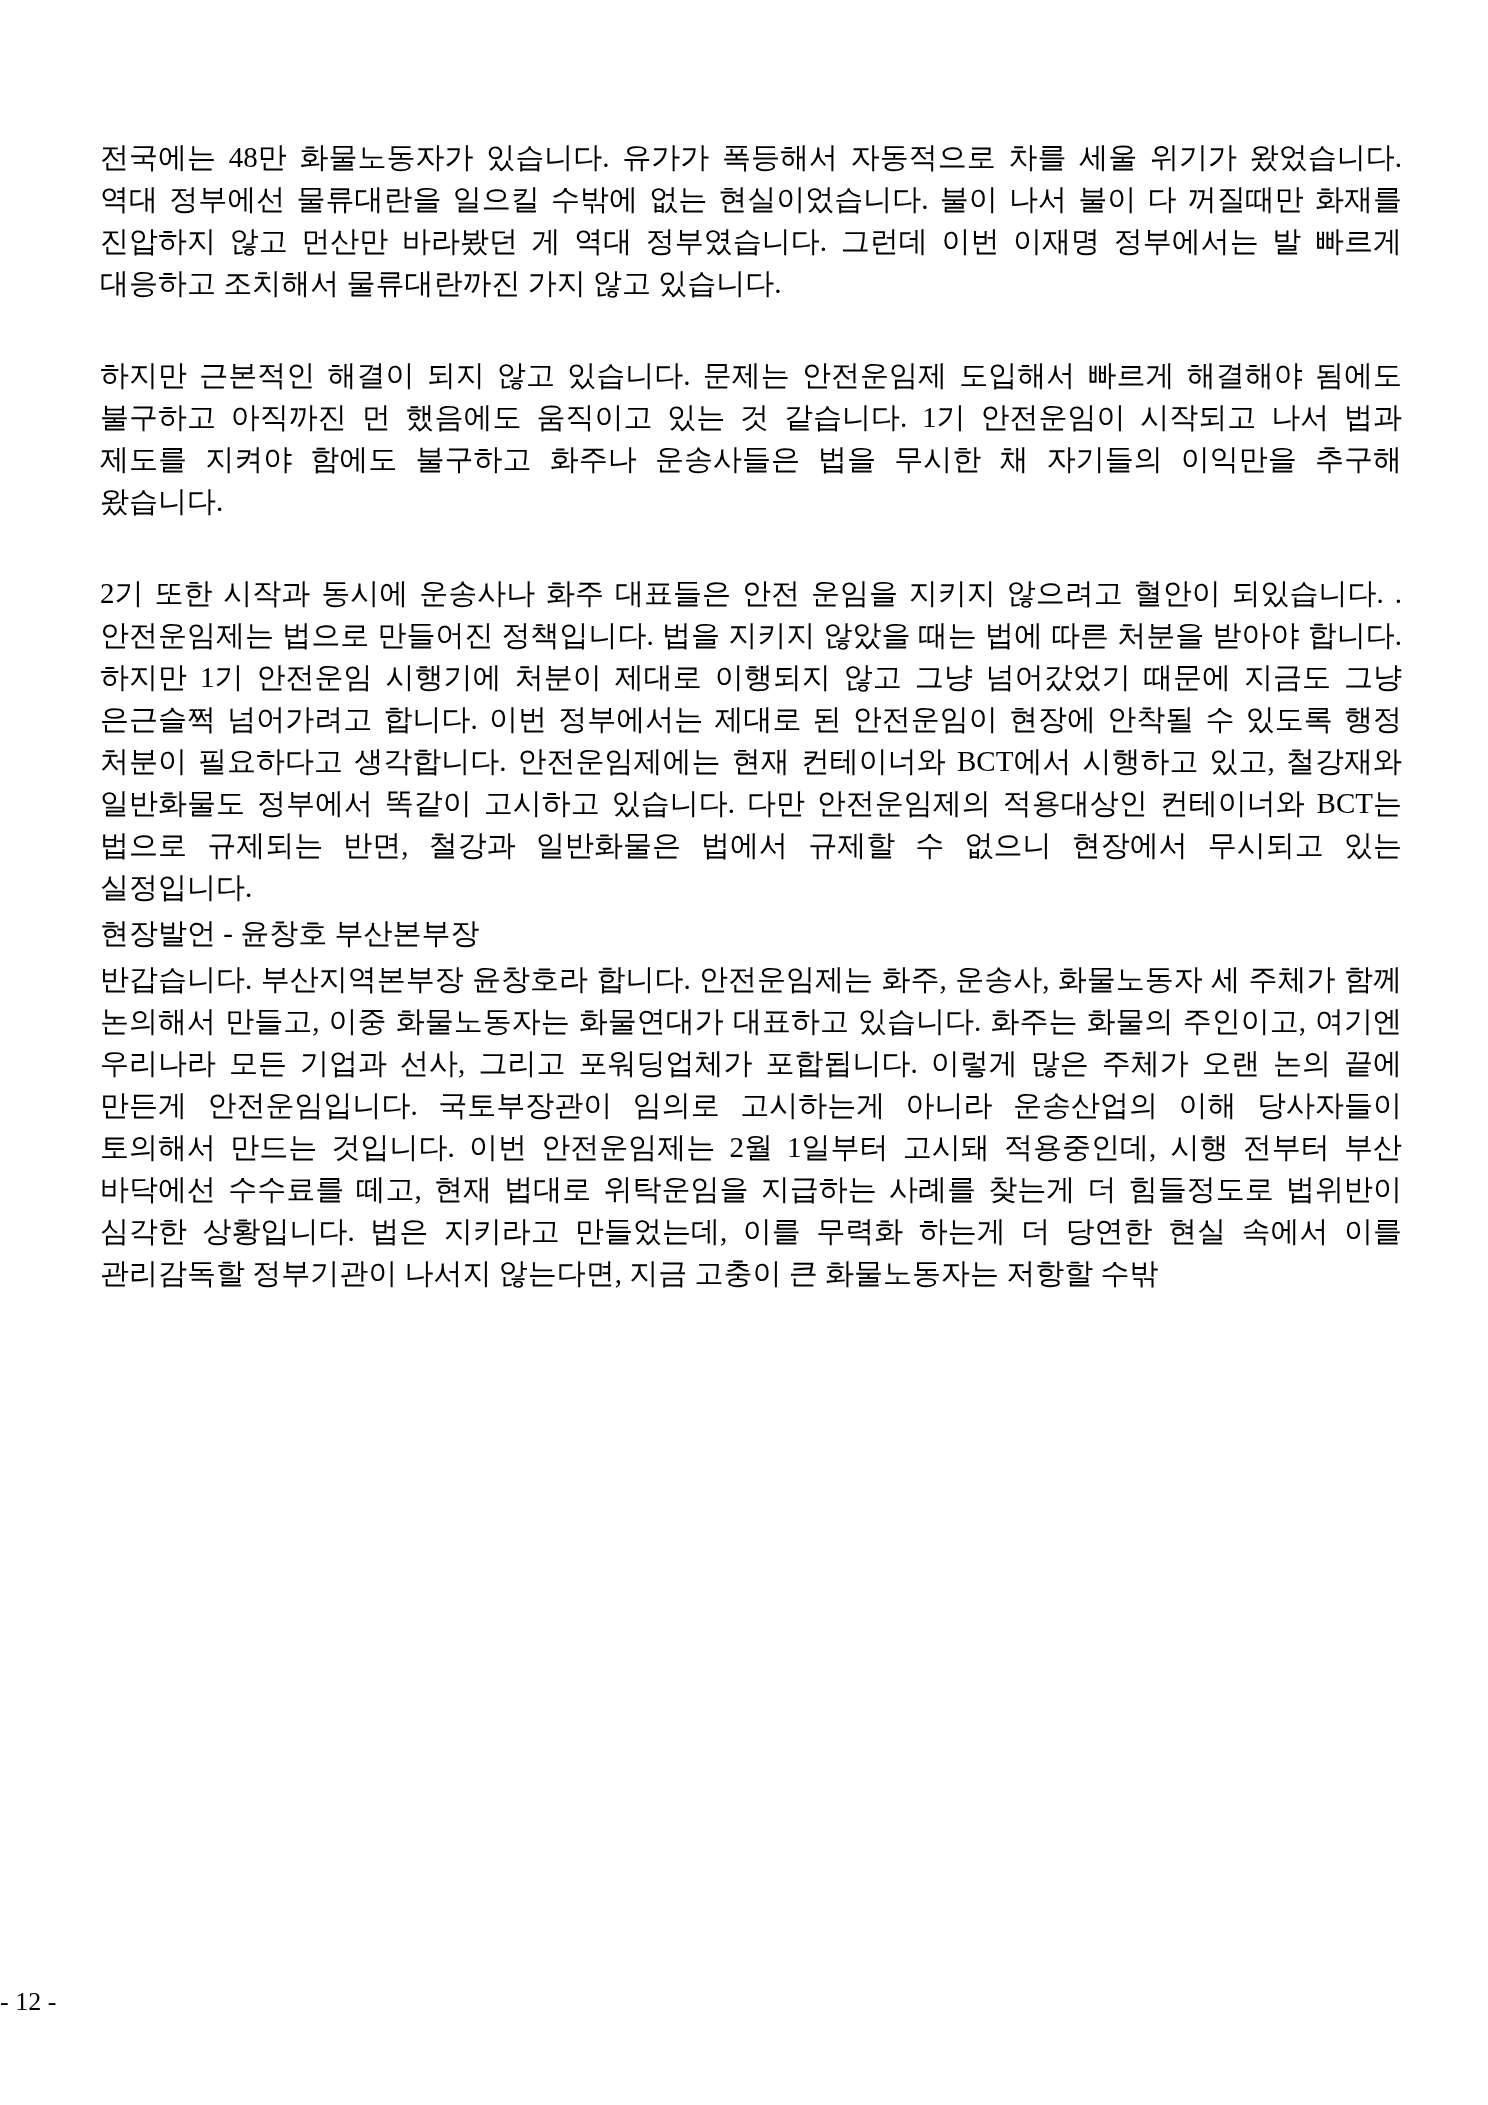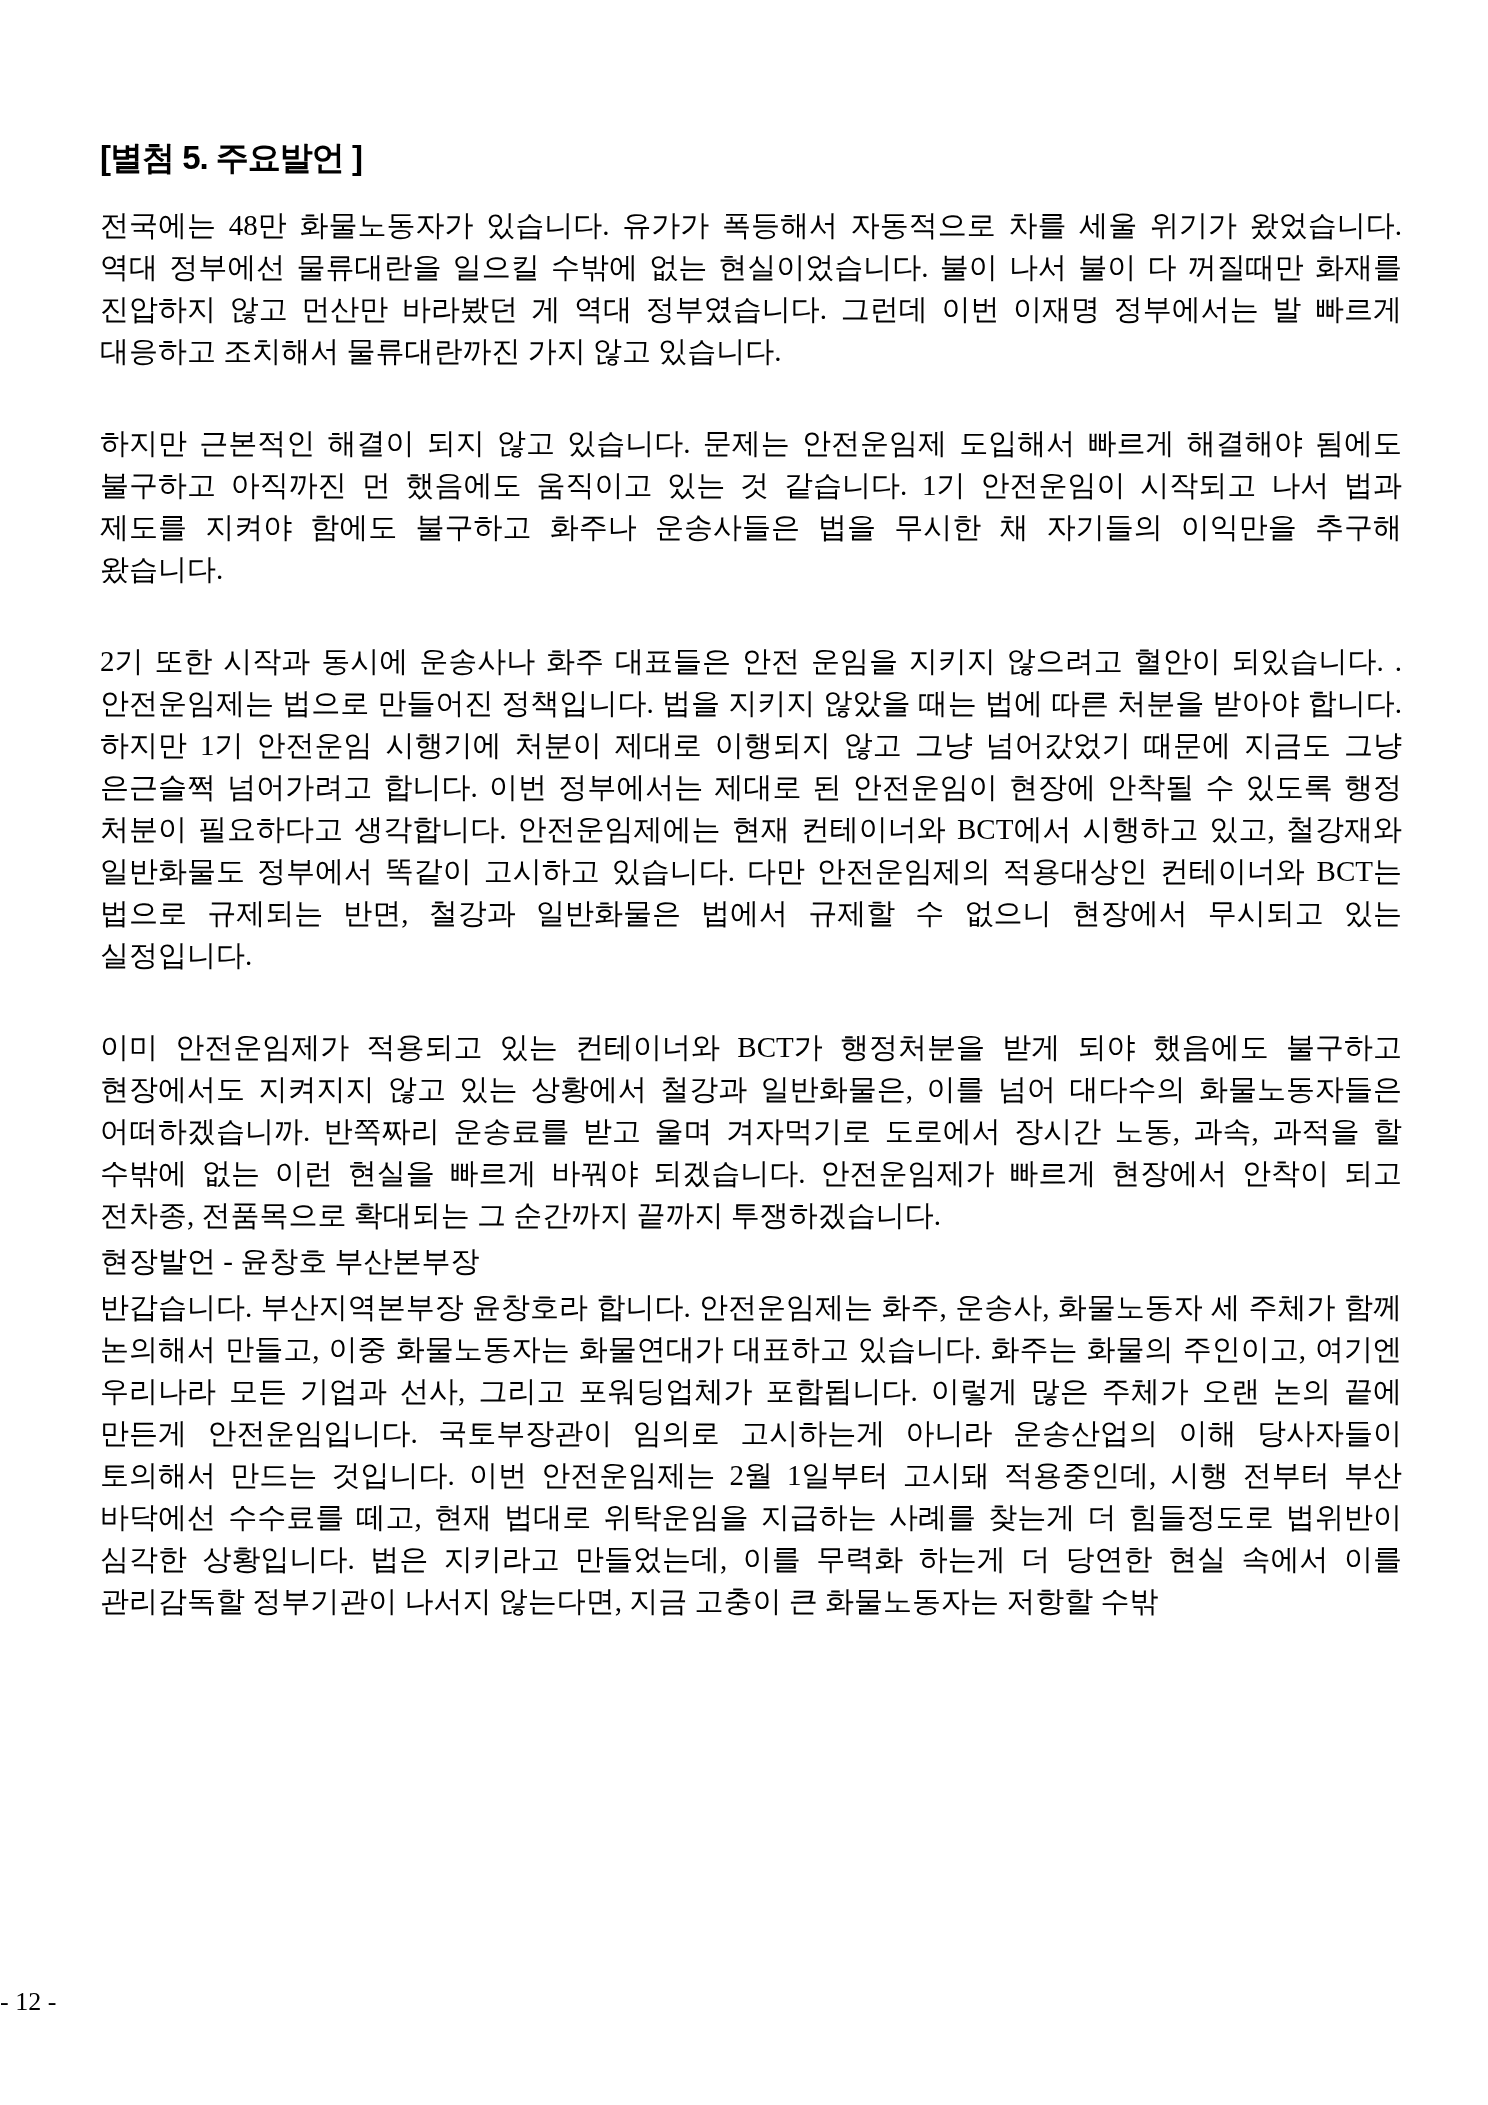--- a/index.html
+++ b/index.html
@@ -57,27 +57,25 @@
     font-size: 26px;
     line-height: 30px;
   }
 </style>
 </head>
 <body>
 
 <div class="page">
   <div class="content">
 
-    <h1 class="doc-title">[별첨 5. 주요발언 ]</h1>
 
     <section>
       <p class="para">전국에는 48만 화물노동자가 있습니다. 유가가 폭등해서 자동적으로 차를 세울 위기가 왔었습니다. 역대 정부에선 물류대란을 일으킬 수밖에 없는 현실이었습니다. 불이 나서 불이 다 꺼질때만 화재를 진압하지 않고 먼산만 바라봤던 게 역대 정부였습니다. 그런데 이번 이재명 정부에서는 발 빠르게 대응하고 조치해서 물류대란까진 가지 않고 있습니다.</p>
       <p class="para">하지만 근본적인 해결이 되지 않고 있습니다. 문제는 안전운임제 도입해서 빠르게 해결해야 됨에도 불구하고 아직까진 먼 했음에도 움직이고 있는 것 같습니다. 1기 안전운임이 시작되고 나서 법과 제도를 지켜야 함에도 불구하고 화주나 운송사들은 법을 무시한 채 자기들의 이익만을 추구해 왔습니다.</p>
       <p class="para">2기 또한 시작과 동시에 운송사나 화주 대표들은 안전 운임을 지키지 않으려고 혈안이 되있습니다. .안전운임제는 법으로 만들어진 정책입니다. 법을 지키지 않았을 때는 법에 따른 처분을 받아야 합니다. 하지만 1기 안전운임 시행기에 처분이 제대로 이행되지 않고 그냥 넘어갔었기 때문에 지금도 그냥 은근슬쩍 넘어가려고 합니다. 이번 정부에서는 제대로 된 안전운임이 현장에 안착될 수 있도록 행정 처분이 필요하다고 생각합니다. 안전운임제에는 현재 컨테이너와 BCT에서 시행하고 있고, 철강재와 일반화물도 정부에서 똑같이 고시하고 있습니다. 다만 안전운임제의 적용대상인 컨테이너와 BCT는 법으로 규제되는 반면, 철강과 일반화물은 법에서 규제할 수 없으니 현장에서 무시되고 있는 실정입니다.</p>
-      <p class="para">이미 안전운임제가 적용되고 있는 컨테이너와 BCT가 행정처분을 받게 되야 했음에도 불구하고 현장에서도 지켜지지 않고 있는 상황에서 철강과 일반화물은, 이를 넘어 대다수의 화물노동자들은 어떠하겠습니까. 반쪽짜리 운송료를 받고 울며 겨자먹기로 도로에서 장시간 노동, 과속, 과적을 할 수밖에 없는 이런 현실을 빠르게 바꿔야 되겠습니다. 안전운임제가 빠르게 현장에서 안착이 되고 전차종, 전품목으로 확대되는 그 순간까지 끝까지 투쟁하겠습니다.</p>
     </section>
 
     <section>
       <h2 class="section-heading">현장발언 - 윤창호 부산본부장</h2>
       <p class="para">반갑습니다. 부산지역본부장 윤창호라 합니다. 안전운임제는 화주, 운송사, 화물노동자 세 주체가 함께 논의해서 만들고, 이중 화물노동자는 화물연대가 대표하고 있습니다. 화주는 화물의 주인이고, 여기엔 우리나라 모든 기업과 선사, 그리고 포워딩업체가 포합됩니다. 이렇게 많은 주체가 오랜 논의 끝에 만든게 안전운임입니다.  국토부장관이 임의로 고시하는게 아니라 운송산업의 이해 당사자들이 토의해서 만드는 것입니다. 이번 안전운임제는 2월 1일부터 고시돼 적용중인데, 시행 전부터 부산 바닥에선 수수료를 떼고, 현재 법대로 위탁운임을 지급하는 사례를 찾는게 더 힘들정도로 법위반이 심각한 상황입니다. 법은 지키라고 만들었는데, 이를 무력화 하는게 더 당연한 현실 속에서 이를 관리감독할 정부기관이 나서지 않는다면, 지금 고충이 큰 화물노동자는 저항할 수밖</p>
     </section>
 
   </div>
 
   <div class="page-footer">- 12 -</div>

